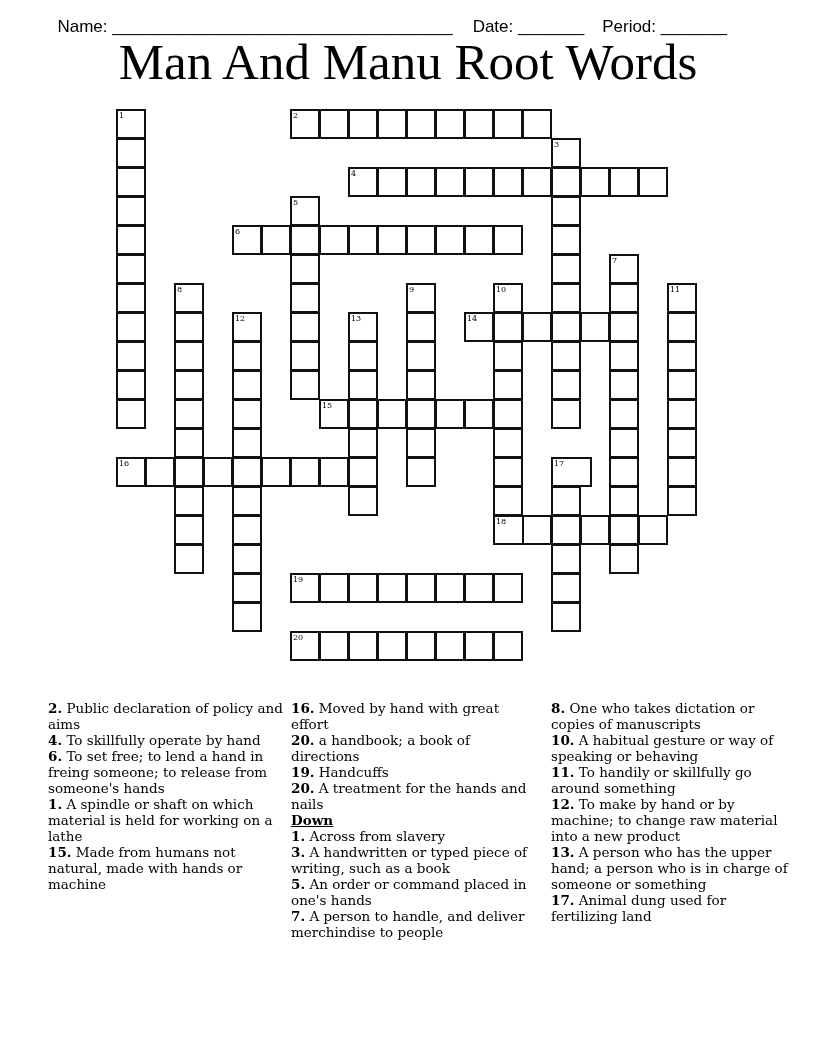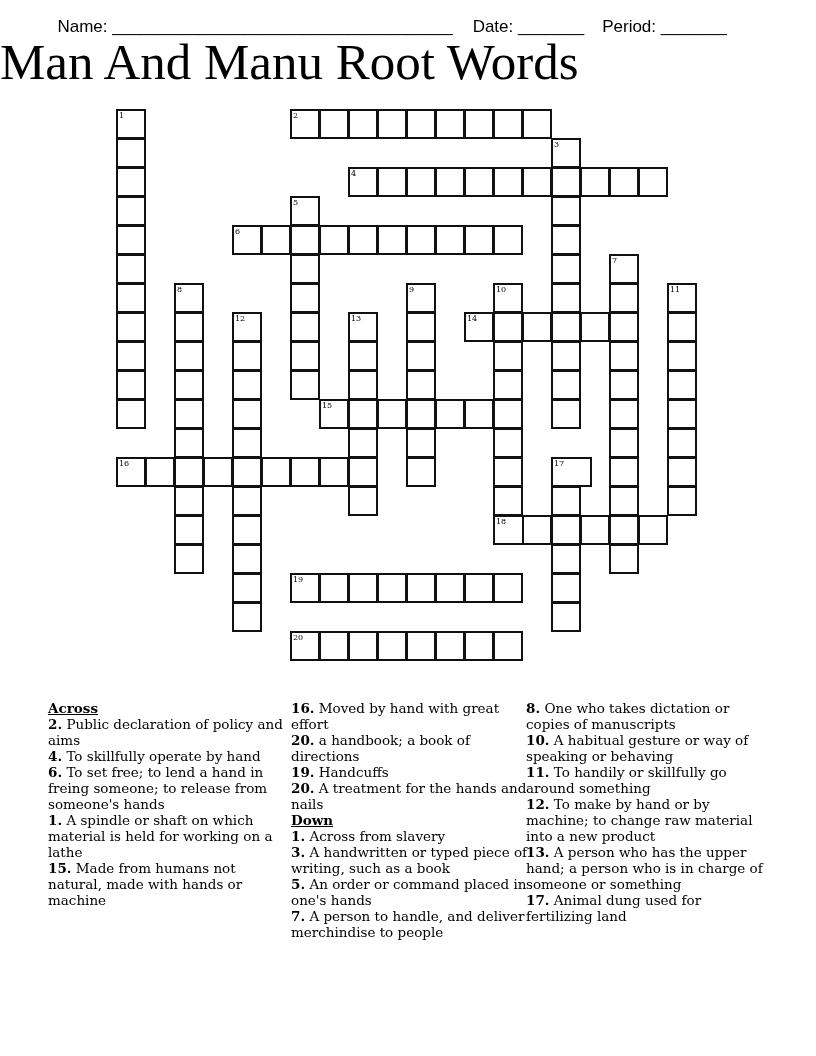--- a/index.html
+++ b/index.html
@@ -1,28 +1,28 @@
 <!DOCTYPE html>
 <html><head>
 <meta charset="utf-8">
 <style>
   html, body { margin: 0; padding: 0; background: #ffffff; }
   body { width: 816px; height: 1056px; position: relative; overflow: hidden; color: #000; }
   .header { position: absolute; top: -3px; left: 48px; font-family: "Liberation Sans", sans-serif; font-size: 17px; white-space: pre; }
   .header span { display: inline-block; text-align: center; }
-  .title { position: absolute; top: 30px; left: 0; width: 816px; text-align: left; font-family: "Liberation Serif", serif; font-size: 51px; line-height: 64px; }
+  .title { position: absolute; top: 30px; left: 0; width: 816px; text-align: center; font-family: "Liberation Serif", serif; font-size: 51px; line-height: 64px; }
   .grid { position: absolute; left: 0; top: 0; width: 816px; height: 700px; }
   .cell { position: absolute; width: 29px; height: 29px; box-sizing: border-box; border: 2px solid #111; background: #fff; margin-left: -1px; margin-top: -1px; }
   .cell .num { position: absolute; top: 0px; left: 1px; font-family: "DejaVu Serif", serif; font-size: 8px; line-height: 9px; }
   .clues { position: absolute; top: 700px; font-family: "DejaVu Serif", serif; font-size: 13.5px; line-height: 16px; }
   .clues .heading { font-weight: bold; text-decoration: underline; }
   .clue b { font-weight: bold; }
   .col1 { left: 48px; width: 240px; }
   .col2 { left: 291px; width: 240px; }
-  .col3 { left: 526px; width: 240px; }
+  .col3 { left: 551px; width: 240px; }
 </style>
 </head>
 <body>
 
 <div class="header">
   <span>Name: ____________________________________</span><span style="width:20px"></span><span>Date: _______</span><span style="width:18px"></span><span>Period: _______</span>
 </div>
 
 <div class="title">Man And Manu Root Words</div>
 
@@ -220,21 +220,20 @@
     <div class="cell" style="left: 320px; top: 632px; width: 30px; height: 30px;"></div>
     <div class="cell" style="left: 349px; top: 632px; width: 30px; height: 30px;"></div>
     <div class="cell" style="left: 378px; top: 632px; width: 30px; height: 30px;"></div>
     <div class="cell" style="left: 407px; top: 632px; width: 30px; height: 30px;"></div>
     <div class="cell" style="left: 436px; top: 632px; width: 30px; height: 30px;"></div>
     <div class="cell" style="left: 465px; top: 632px; width: 30px; height: 30px;"></div>
     <div class="cell" style="left: 494px; top: 632px; width: 30px; height: 30px;"></div>
   </div>
 
 <div class="clues col1">
-  <div class="heading">Across</div>
   <div class="clue"><b>2.</b> <span>Public declaration of policy and aims</span></div>
   <div class="clue"><b>4.</b> <span>To skillfully operate by hand</span></div>
   <div class="clue"><b>6.</b> <span>To set free; to lend a hand in freing someone; to release from someone's hands</span></div>
   <div class="clue"><b>1.</b> <span>A spindle or shaft on which material is held for working on a lathe</span></div>
   <div class="clue"><b>15.</b> <span>Made from humans not natural, made with hands or machine</span></div>
 </div>
 
 <div class="clues col2">
   <div class="clue"><b>16.</b> <span>Moved by hand with great effort</span></div>
   <div class="clue"><b>20.</b> <span>a handbook; a book of directions</span></div>

